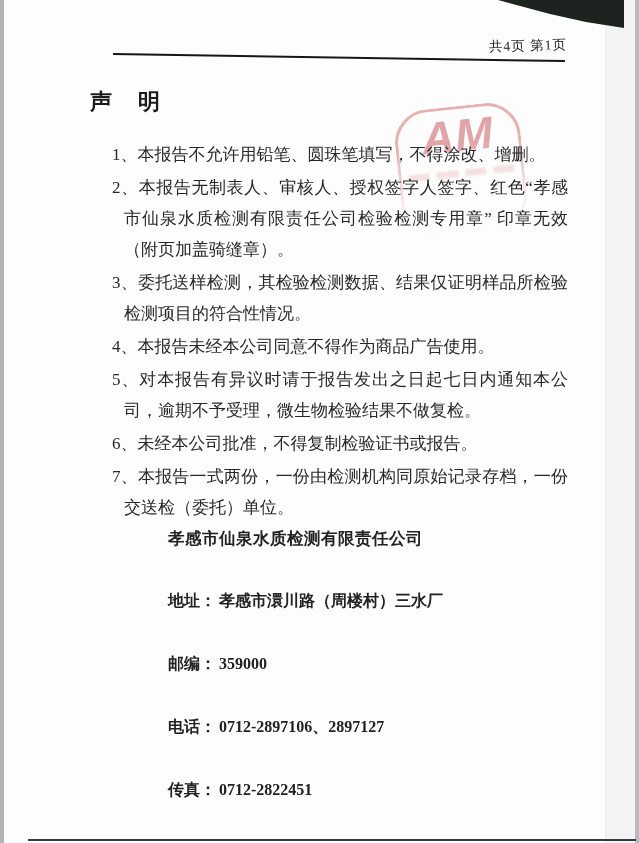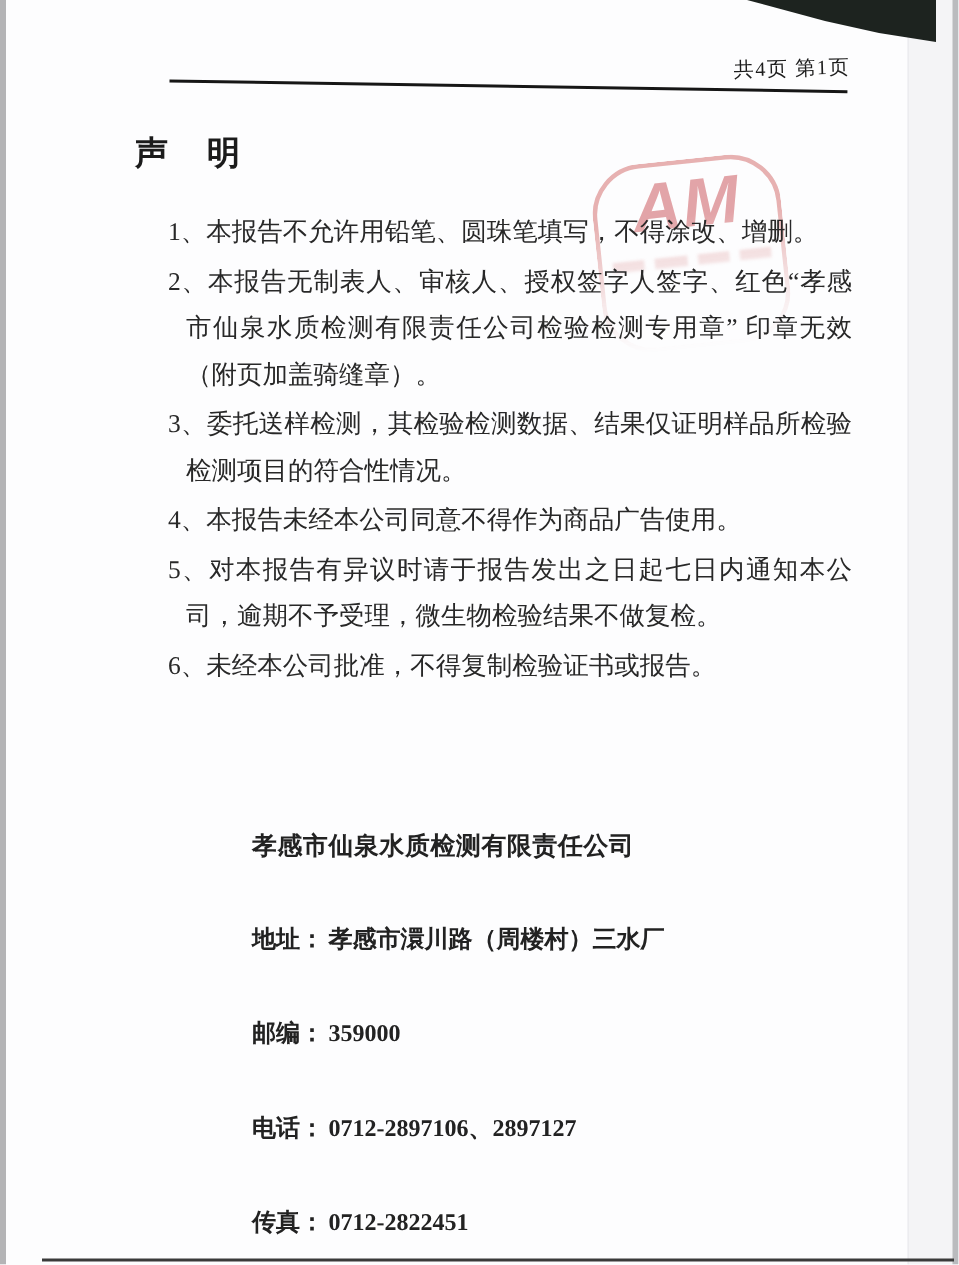--- a/index.html
+++ b/index.html
@@ -40,21 +40,21 @@
   
   .statement{
     left:112px;top:139px;width:456px;
     font-size:17px;line-height:31px;text-align:justify;color:#282828;
     z-index:2;
   }
   .s-item{margin-bottom:2px;padding-left:12px;text-indent:-12px;}
   .s-item .num{letter-spacing:0;}
 
   
-  .company{left:168px;top:553px;font-size:16px;color:#222;z-index:2;}
+  .company{left:168px;top:527px;font-size:16px;color:#222;z-index:2;}
   .company .name{
     font-family:"Liberation Sans","DejaVu Sans",sans-serif;
     font-weight:bold;font-size:16.5px;line-height:22px;margin-bottom:13px;letter-spacing:.5px;
   }
   .c-row{line-height:22px;margin-bottom:10.5px;font-weight:600;margin-top:41px;}
   .c-row .lbl{margin-right:3px;}
 
   
   .stamp{
     left:398px;top:106px;width:126px;height:126px;z-index:1;
@@ -114,20 +114,23 @@
   </div>
   <div class="s-item">
     <span class="num">4、</span><span class="txt">本报告未经本公司同意不得作为商品广告使用。</span>
   </div>
   <div class="s-item">
     <span class="num">5、</span><span class="txt">对本报告有异议时请于报告发出之日起七日内通知本公司，逾期不予受理，微生物检验结果不做复检。</span>
   </div>
   <div class="s-item">
     <span class="num">6、</span><span class="txt">未经本公司批准，不得复制检验证书或报告。</span>
   </div>
+  <div class="s-item">
+    <span class="num">7、</span><span class="txt">本报告一式两份，一份由检测机构同原始记录存档，一份交送检（委托）单位。</span>
+  </div>
 </div>
 
 <div class="abs company">
   <div class="name">孝感市仙泉水质检测有限责任公司</div>
   <div class="c-row">
     <span class="lbl">地址：</span><span>孝感市澴川路（周楼村）三水厂</span>
   </div>
   <div class="c-row">
     <span class="lbl">邮编：</span><span>359000</span>
   </div>

